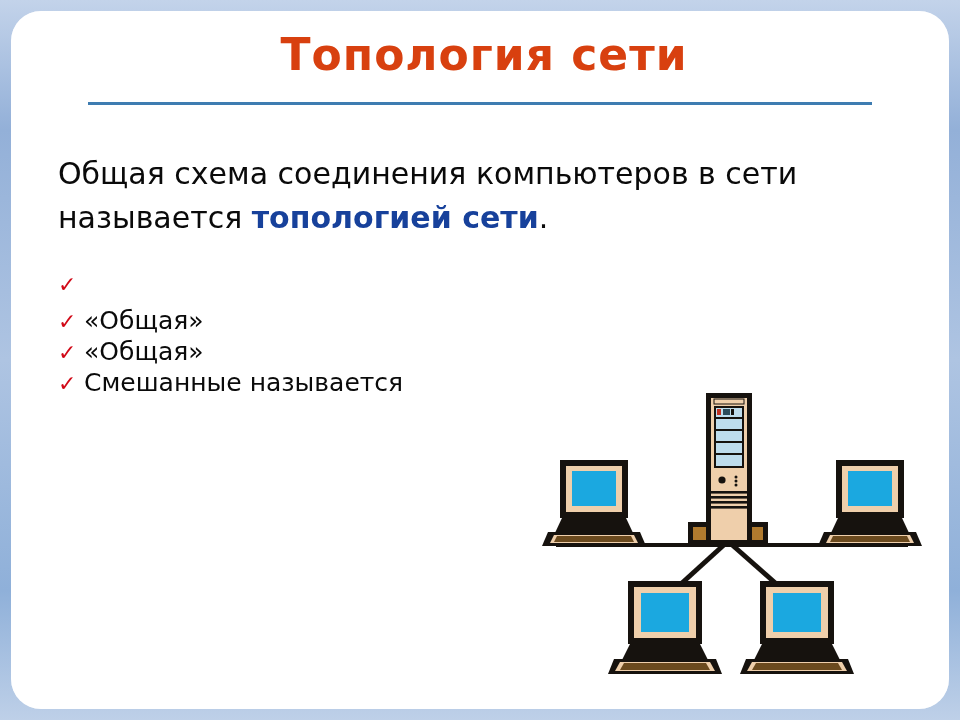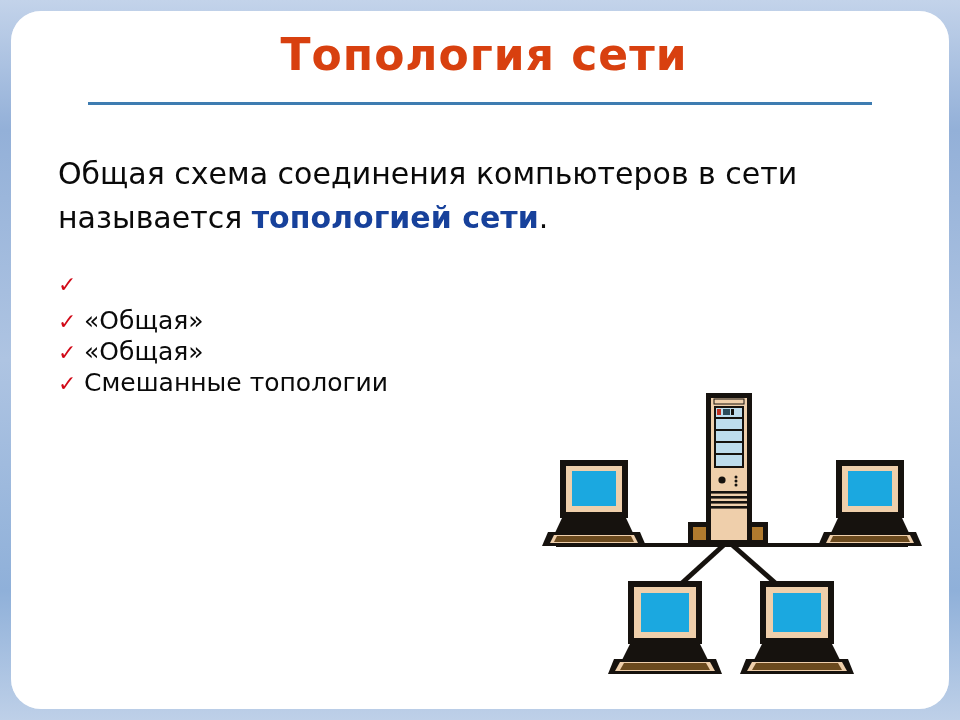--- a/index.html
+++ b/index.html
@@ -123,21 +123,21 @@
     <div class="bullet-row">
       <span class="bullet-check">✓</span>
       <span class="bullet-text">«Общая»</span>
     </div>
     <div class="bullet-row">
       <span class="bullet-check">✓</span>
       <span class="bullet-text">«Общая»</span>
     </div>
     <div class="bullet-row">
       <span class="bullet-check">✓</span>
-      <span class="bullet-text">Смешанные топологии</span>
+      <span class="bullet-text">Смешанные называется</span>
     </div>
   </div>
 
   <div id="diagram">
     <svg width="400" height="300" viewBox="0 0 400 300" xmlns="http://www.w3.org/2000/svg">
 
       <g>
 
         <line x1="16" y1="160" x2="368" y2="160" stroke="#16120E" stroke-width="4"></line>
 

